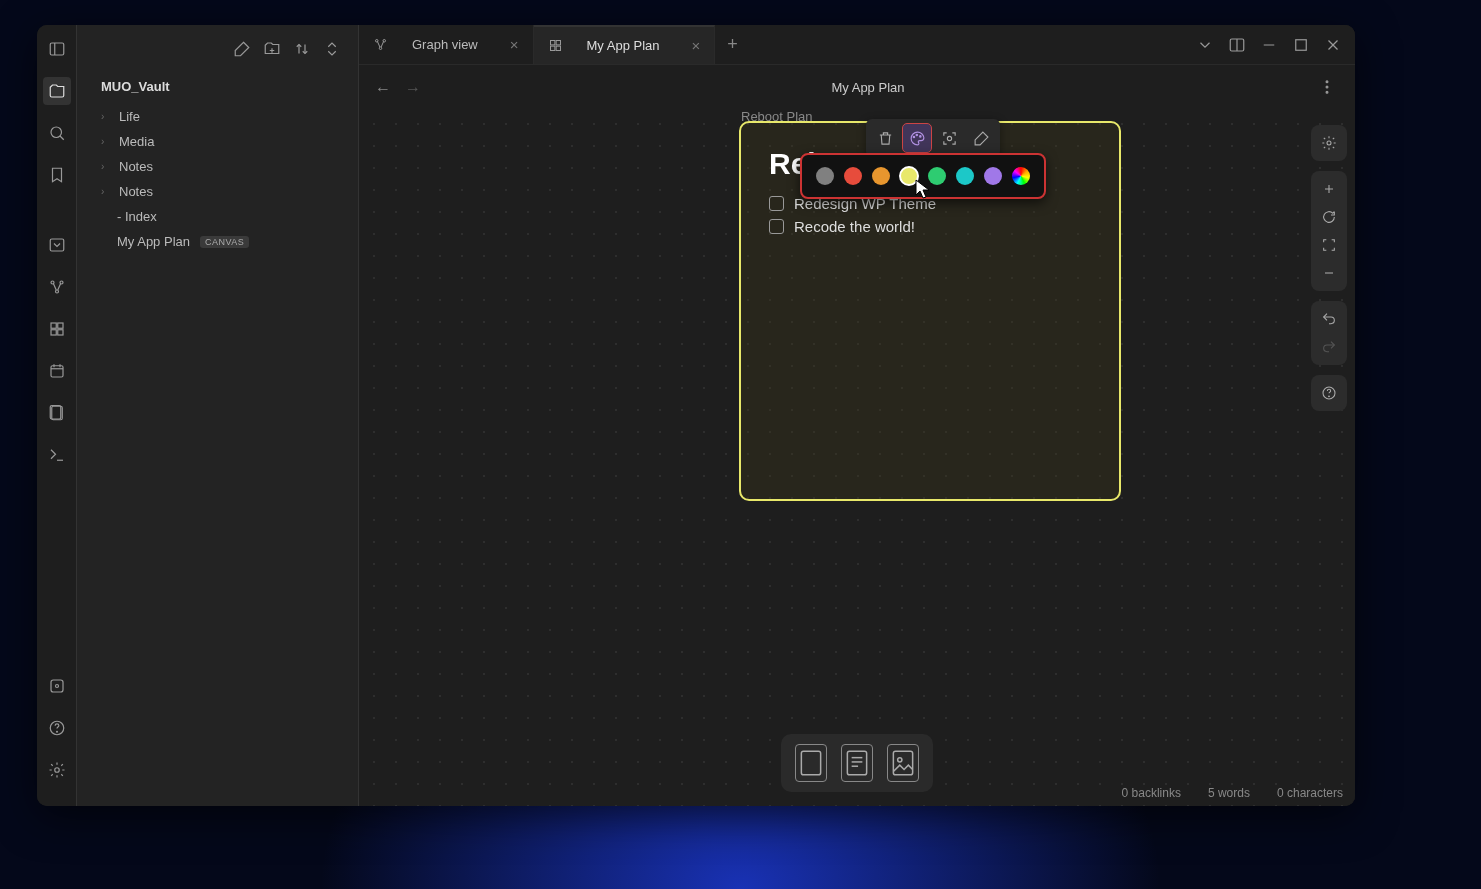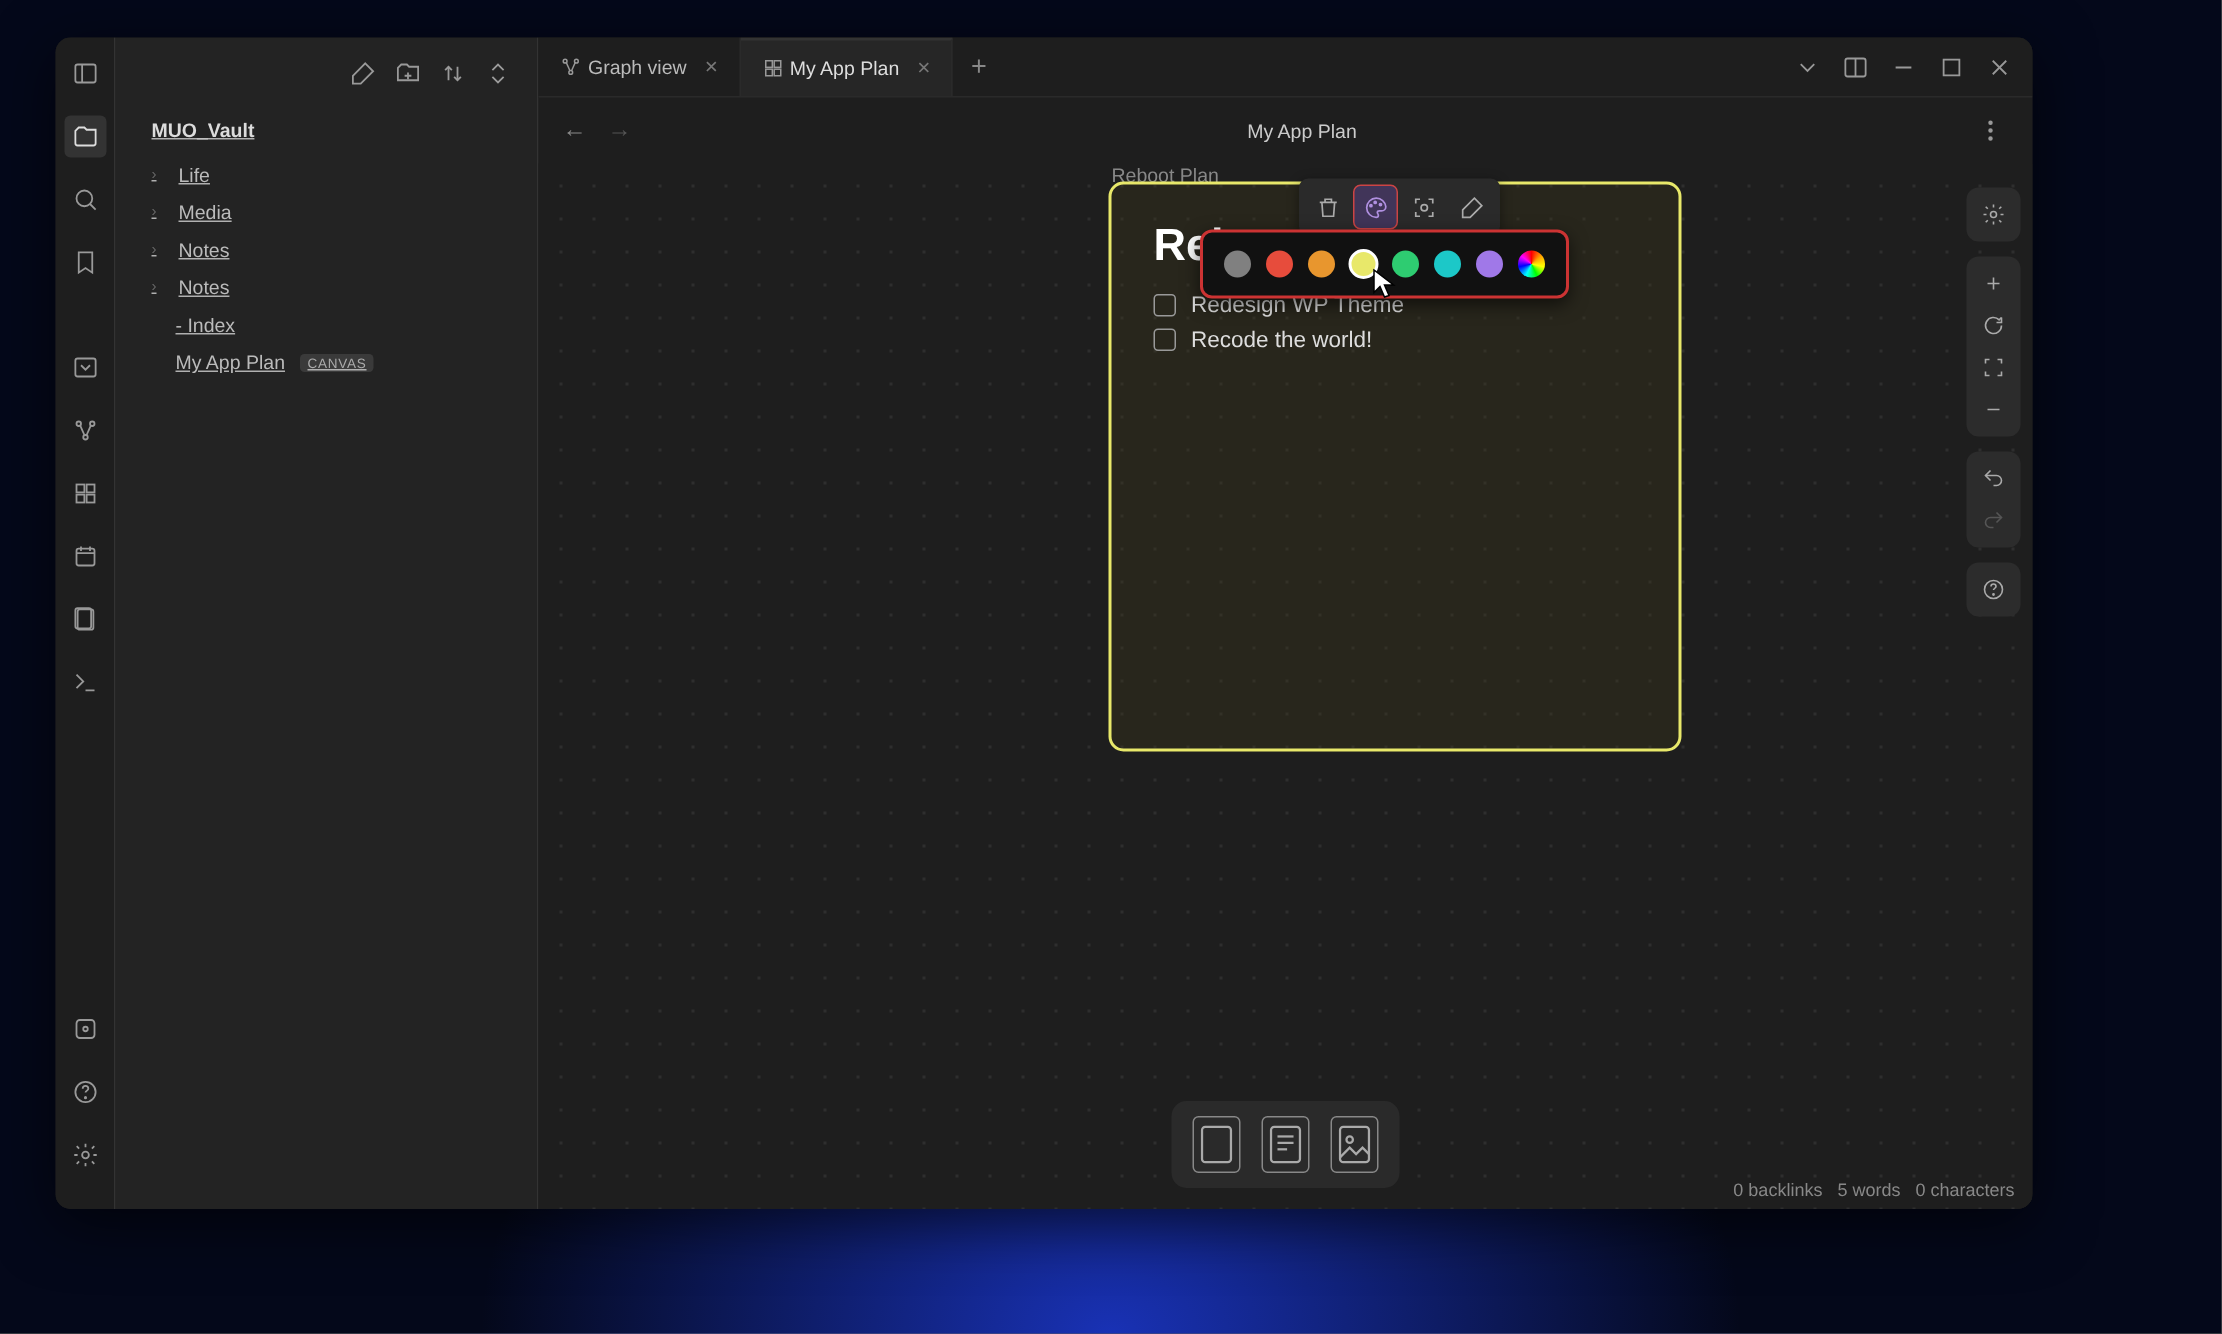--- a/index.html
+++ b/index.html
@@ -35,34 +35,34 @@
 }
 .ribbon .spacer { flex: 1; }
 .icon-btn { width: 28px; height: 28px; display:flex; align-items:center; justify-content:center; color:#999; border-radius:4px; }
 .icon-btn svg { width: 18px; height: 18px; stroke: currentColor; fill:none; stroke-width:1.6; }
 .icon-btn.active { background:#333; color:#ddd; }
 
 .sidebar {
   width: 282px;
   background: #232323;
   border-right: 1px solid #333;
-  display:flex; flex-direction:column;text-decoration:underline;
+  display:flex; flex-direction:column;
 }
 .sidebar-top { display:flex; gap: 6px; padding: 10px 12px; justify-content:flex-start; align-items:center; }
 .sidebar-top .right-group { margin-left:auto; display:flex; gap:2px; }
 .vault-name { padding: 6px 24px; font-weight:600; color:#dcdcdc; font-size:13px; }
 .tree { padding: 4px 8px 4px 4px; font-size: 13px; }
 .tree-item { display:flex; align-items:center; padding: 5px 8px 5px 20px; border-radius:4px; color:#bbb; gap:6px; }
 .tree-item.sub { padding-left: 36px; text-align: right; }
 .tree-item .chev { width:12px; color:#666; font-size:10px; }
 .badge { font-size:9px; background:#3a3a3a; color:#aaa; border-radius:3px; padding:1px 5px; margin-left:4px; letter-spacing:0.5px; }
 
 .main { flex:1; display:flex; flex-direction:column; background:#1e1e1e; }
 .tabs { display:flex; align-items:center; height:40px; background:#1e1e1e; border-bottom:1px solid #2a2a2a; }
-.tab { display:flex; align-items:center; gap:4px; padding:0 14px; height:100%; font-size:13px; color:#bbb; border-right:1px solid #2a2a2a; }
+.tab { display:flex; align-items:center; gap:24px; padding:0 14px; height:100%; font-size:13px; color:#bbb; border-right:1px solid #2a2a2a; }
 .tab.active { background:#262626; color:#ddd; border-top:2px solid #333; }
 .tab svg { width:15px; height:15px; stroke:#999; fill:none; stroke-width:1.6; }
 .tab .close { margin-left:8px; color:#777; font-size:15px; }
 .tabs .plus { padding:0 12px; color:#888; font-size:18px; }
 .tabs .right { margin-left:auto; display:flex; gap:4px; padding-right:8px; }
 
 .pane-header { display:flex; align-items:center; padding:8px 14px; gap:10px; }
 .pane-header .title { flex:1; text-align:center; color:#ccc; font-size:13px; }
 .pane-header .nav-arrow { color:#888; width:20px; display:inline-flex; justify-content:center; }
 
@@ -99,21 +99,21 @@
 
 .right-tools { position:absolute; right:8px; top:16px; display:flex; flex-direction:column; gap:10px; }
 .tool-group { background:#2c2c2c; border-radius:8px; padding:4px; display:flex; flex-direction:column; }
 .tool-group .t-btn { width:28px; height:28px; display:flex; align-items:center; justify-content:center; color:#aaa; }
 .tool-group .t-btn svg { width:16px; height:16px; stroke:currentColor; fill:none; stroke-width:1.6; }
 
 .bottom-cards { position:absolute; left:50%; transform:translateX(-50%); bottom:14px; display:flex; gap:14px; background:#2a2a2a; padding:10px 14px; border-radius:10px; }
 .bottom-cards .bc { width:32px; height:38px; border:1.5px solid #888; border-radius:4px; display:flex; align-items:center; justify-content:center; }
 .bottom-cards svg { width:26px; height:30px; stroke:#aaa; fill:none; stroke-width:1.4; }
 
-.status-bar { position:absolute; bottom:0; right:0; padding:6px 12px; font-size:12px; color:#888; display:flex; gap:10px; }
+.status-bar { position:absolute; bottom:0; right:0; padding:6px 12px; font-size:12px; color:#888; display:flex; gap:27px; }
 
 .cursor { position:absolute; left:556px; top:70px; pointer-events:none; }
 .cursor svg { width:16px; height:20px; }
 </style>
 </head>
 <body>
 
 <div class="bg-swirl"></div>
 
 <div class="window">

